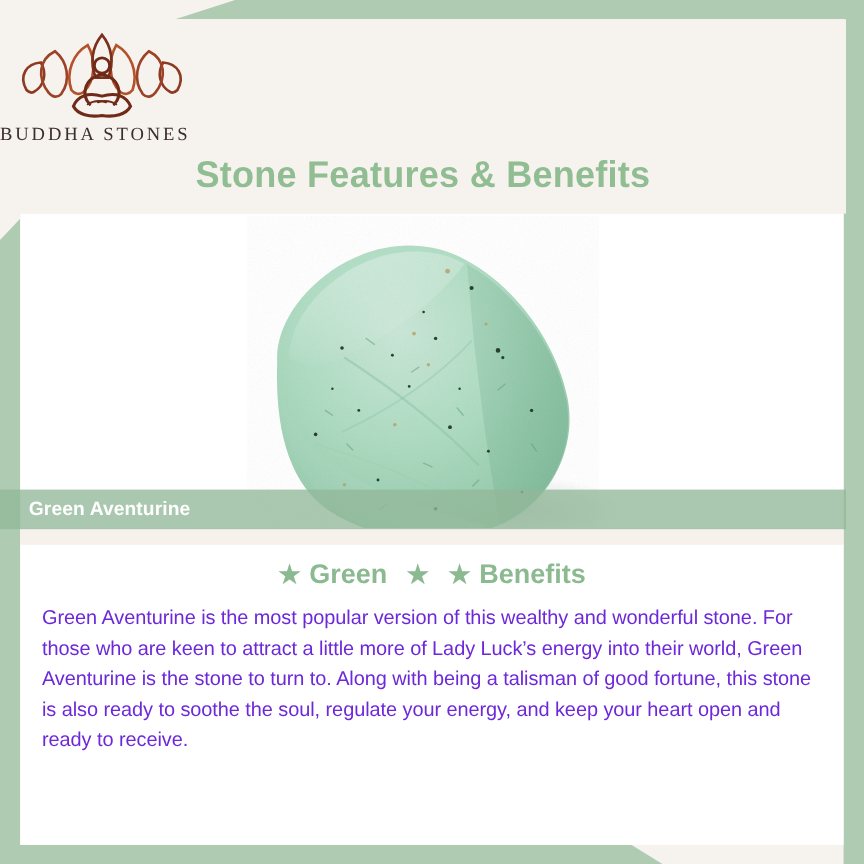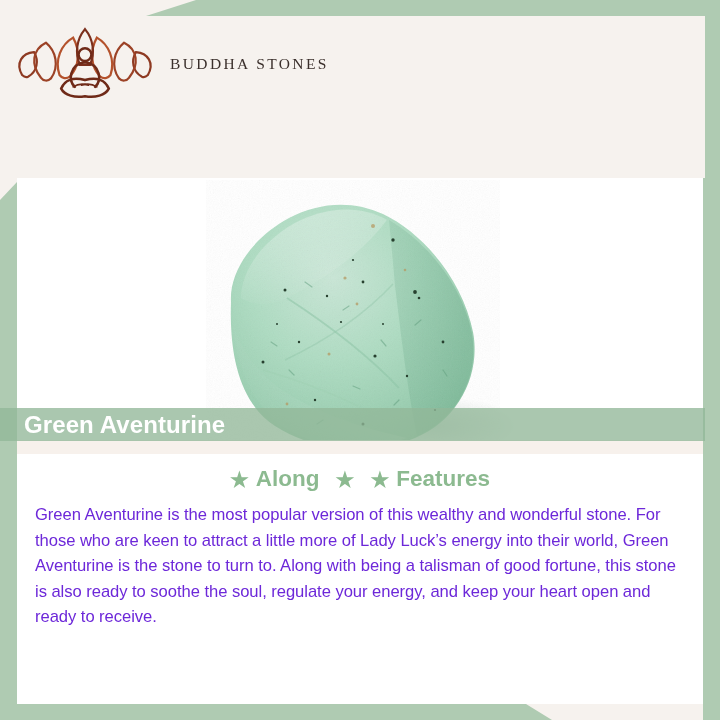--- a/index.html
+++ b/index.html
@@ -37,21 +37,21 @@
   }
 
   
   .header-panel {
     position: absolute; left: 0; top: 16px; width: 705px; height: 162px;
     background: #f6f2ee;
     z-index: 3;
   }
   .logo-wrap {
     position: absolute; left: 0; right: 0; top: 8px;
-    display: flex; flex-direction: row; align-items: center;
+    display: flex; flex-direction: column; 
   }
   .logo-mark { width: 170px; height: 78px; display: block; }
   .logo-text {
     margin-top: 2px;
     font-size: 15.5px;
     letter-spacing: 2.4px;
     color: #3a2f2b;
     font-family: "Liberation Serif", serif;
     font-weight: 400;
   }
@@ -88,21 +88,21 @@
   
   .label-band {
     position: absolute; left: 0; top: 408px; width: 705px; height: 33px;
     background: rgba(146,183,152,0.78);
     z-index: 5;
     display: flex; align-items: center;
   }
   .label-band .label-text {
     margin-left: 24px;
     color: #ffffff;
-    font-size: 24px;
+    font-size: 16px;
     font-weight: bold;
     letter-spacing: 0.1px;
   }
 
   
   .cream-strip {
     position: absolute; left: 17px; top: 441px; width: 686px; height: 13px;
     background: #f7f1ec;
     z-index: 4;
   }
@@ -176,20 +176,23 @@
             <path d="M72 76 C76 66 86 62 100 66 C114 62 124 66 128 76 C124 84 112 87 100 85 C88 87 76 84 72 76 Z" stroke="#6f2a18" stroke-width="3"></path>
             <path d="M86 74 C92 70 98 70 104 72" stroke="#6f2a18" stroke-width="2"></path>
             <path d="M114 74 C108 70 102 70 96 72" stroke="#6f2a18" stroke-width="2"></path>
           </g>
         </svg>
       </span>
       <span class="logo-text">BUDDHA STONES</span>
     </div>
   </div>
 
+  <div class="title-band">
+    <span class="title">Stone Features &amp; Benefits</span>
+  </div>
 
   <div class="photo-area">
     <div class="stone">
       <svg viewBox="0 0 352 300" xmlns="http://www.w3.org/2000/svg">
         <defs>
           <radialGradient id="stoneBody" cx="42%" cy="30%" r="82%">
             <stop offset="0%" stop-color="#c9e6d6"></stop>
             <stop offset="42%" stop-color="#aedcc2"></stop>
             <stop offset="78%" stop-color="#97ccae"></stop>
             <stop offset="100%" stop-color="#85bf9d"></stop>
@@ -292,26 +295,26 @@
   <div class="label-band">
     <span class="label-text">Green Aventurine</span>
   </div>
 
   <div class="cream-strip"></div>
 
   <div class="body-area">
     <div class="keywords">
       <span class="kw">
         <span class="star">★</span>
-        <span>Along</span>
+        <span>Green</span>
       </span>
       <span class="kw">
         <span class="star">★</span>
       </span>
       <span class="kw">
         <span class="star">★</span>
-        <span>Features</span>
+        <span>Benefits</span>
       </span>
     </div>
     <p class="paragraph">Green Aventurine is the most popular version of this wealthy and wonderful stone. For those who are keen to attract a little more of Lady Luck’s energy into their world, Green Aventurine is the stone to turn to. Along with being a talisman of good fortune, this stone is also ready to soothe the soul, regulate your energy, and keep your heart open and ready to receive.</p>
   </div>
 
 </div>
 
 </body></html>

